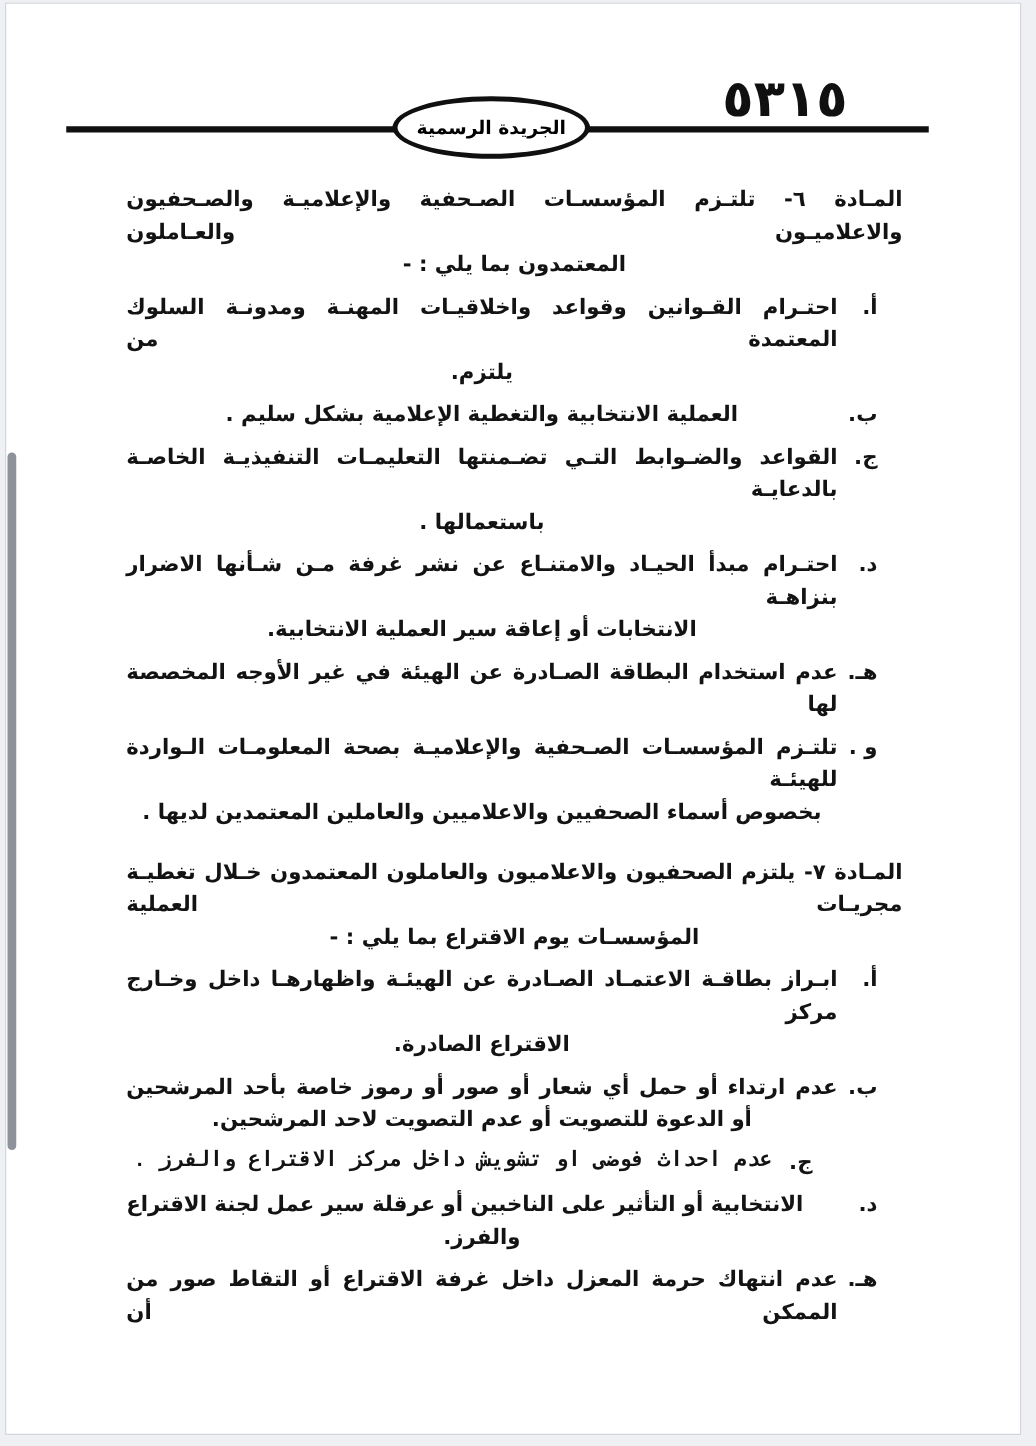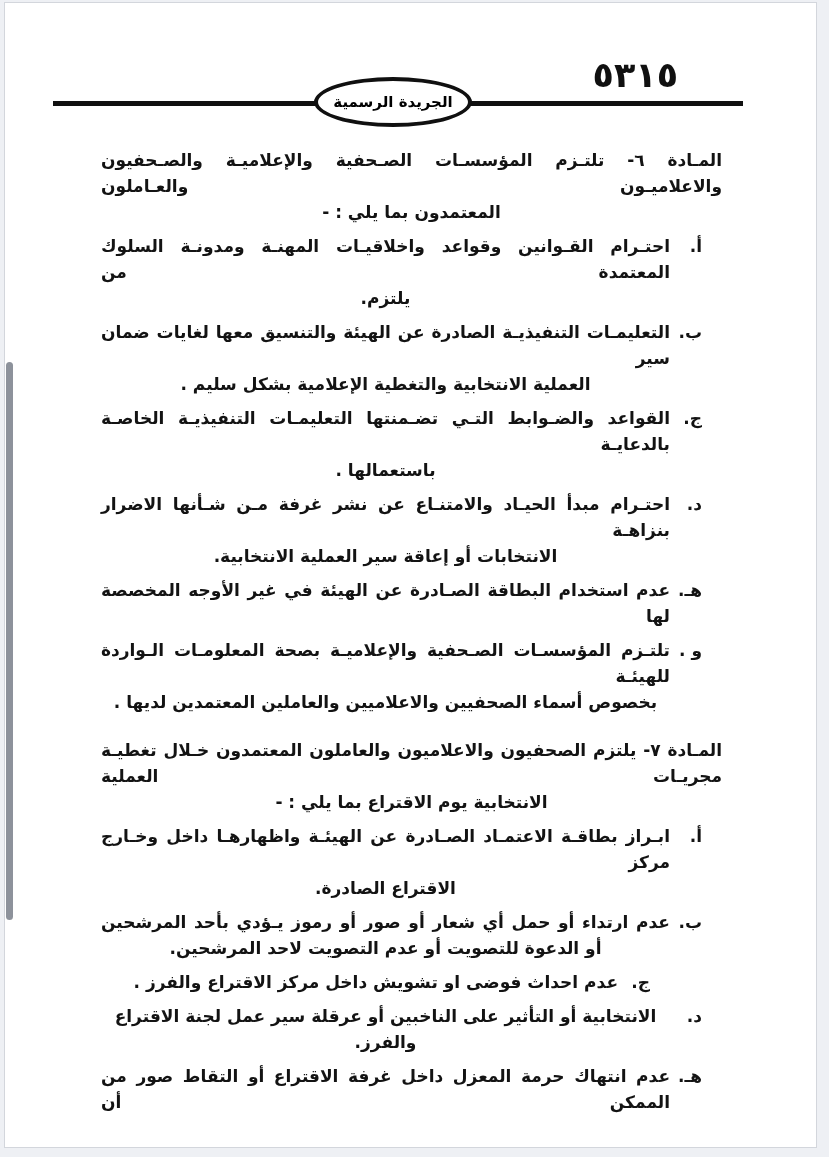--- a/index.html
+++ b/index.html
@@ -29,21 +29,21 @@
     height: 558px;
     background: #8d929b;
     border-radius: 4px;
     z-index: 5;
   }
   
   .page-number {
     position: absolute;
     top: 52px;
     right: 138px;
-    font-size: 35px;
+    font-size: 41px;
     font-weight: bold;
     color: #101010;
     letter-spacing: 1px;
     direction: rtl;
   }
   .header-rule {
     position: absolute;
     left: 48px;
     top: 98px;
     width: 690px;
@@ -84,38 +84,39 @@
     font-size: 17px;
     line-height: 26px;
   }
   .art-title { margin: 0 0 8px 0; }
   .art7 .art-title { margin-top: 22px; }
   .line-fill {
     text-align: justify;
     text-align-last: justify;
   }
   .line-center {
-    text-align: center;
+    text-align: left;
     text-align-last: center;
   }
   .item {
     display: flex;
     flex-direction: row;   
     margin: 0 20px 8px 0;
   }
   .item .marker {
     flex: 0 0 32px;
     text-align: right;
     white-space: nowrap;
   }
   .item .body { flex: 1 1 auto; min-width: 0; }
   .item.indent { margin-right: 72px; }
   .line-single {
     text-align: right;
     text-align-last: right;
+    font-family: Liberation Mono, monospace;
   }
 </style>
 </head>
 <body>
 
 <div class="page">
 
   <div class="page-number">٥٣١٥</div>
 
   <div class="header-rule"></div>
@@ -136,21 +137,20 @@
         <span class="marker">أ.</span>
         <div class="body">
           <div class="line-fill">احتـرام القـوانين وقواعد واخلاقيـات المهنـة ومدونـة السلوك المعتمدة من</div>
           <div class="line-center">يلتزم.</div>
         </div>
       </div>
 
       <div class="item">
         <span class="marker">ب.</span>
         <div class="body">
-          <div class="line-fill">التعليمـات التنفيذيـة الصادرة عن الهيئة والتنسيق معها لغايات ضمان سير</div>
           <div class="line-center">العملية الانتخابية والتغطية الإعلامية بشكل سليم .</div>
         </div>
       </div>
 
       <div class="item">
         <span class="marker">ج.</span>
         <div class="body">
           <div class="line-fill">القواعد والضـوابط التـي تضـمنتها التعليمـات التنفيذيـة الخاصـة بالدعايـة</div>
           <div class="line-center">باستعمالها .</div>
         </div>
@@ -176,35 +176,35 @@
         <div class="body">
           <div class="line-fill">تلتـزم المؤسسـات الصـحفية والإعلاميـة بصحة المعلومـات الـواردة للهيئـة</div>
           <div class="line-center">بخصوص أسماء الصحفيين والاعلاميين والعاملين المعتمدين لديها .</div>
         </div>
       </div>
     </section>
 
     <section class="art7">
       <div class="art-title">
         <div class="line-fill">المـادة ٧- يلتزم الصحفيون والاعلاميون والعاملون المعتمدون خـلال تغطيـة مجريـات العملية</div>
-        <div class="line-center">الانتخابية يوم الاقتراع بما يلي : -</div>
+        <div class="line-center">المؤسسـات يوم الاقتراع بما يلي : -</div>
       </div>
 
       <div class="item">
         <span class="marker">أ.</span>
         <div class="body">
           <div class="line-fill">ابـراز بطاقـة الاعتمـاد الصـادرة عن الهيئـة واظهارهـا داخل وخـارج مركز</div>
           <div class="line-center">الاقتراع الصادرة.</div>
         </div>
       </div>
 
       <div class="item">
         <span class="marker">ب.</span>
         <div class="body">
-          <div class="line-fill">عدم ارتداء أو حمل أي شعار أو صور أو رموز يـؤدي بأحد المرشحين</div>
+          <div class="line-fill">عدم ارتداء أو حمل أي شعار أو صور أو رموز خاصة بأحد المرشحين</div>
           <div class="line-center">أو الدعوة للتصويت أو عدم التصويت لاحد المرشحين.</div>
         </div>
       </div>
 
       <div class="item indent">
         <span class="marker">ج.</span>
         <div class="body">
           <div class="line-single">عدم احداث فوضى او تشويش داخل مركز الاقتراع والفرز .</div>
         </div>
       </div>

